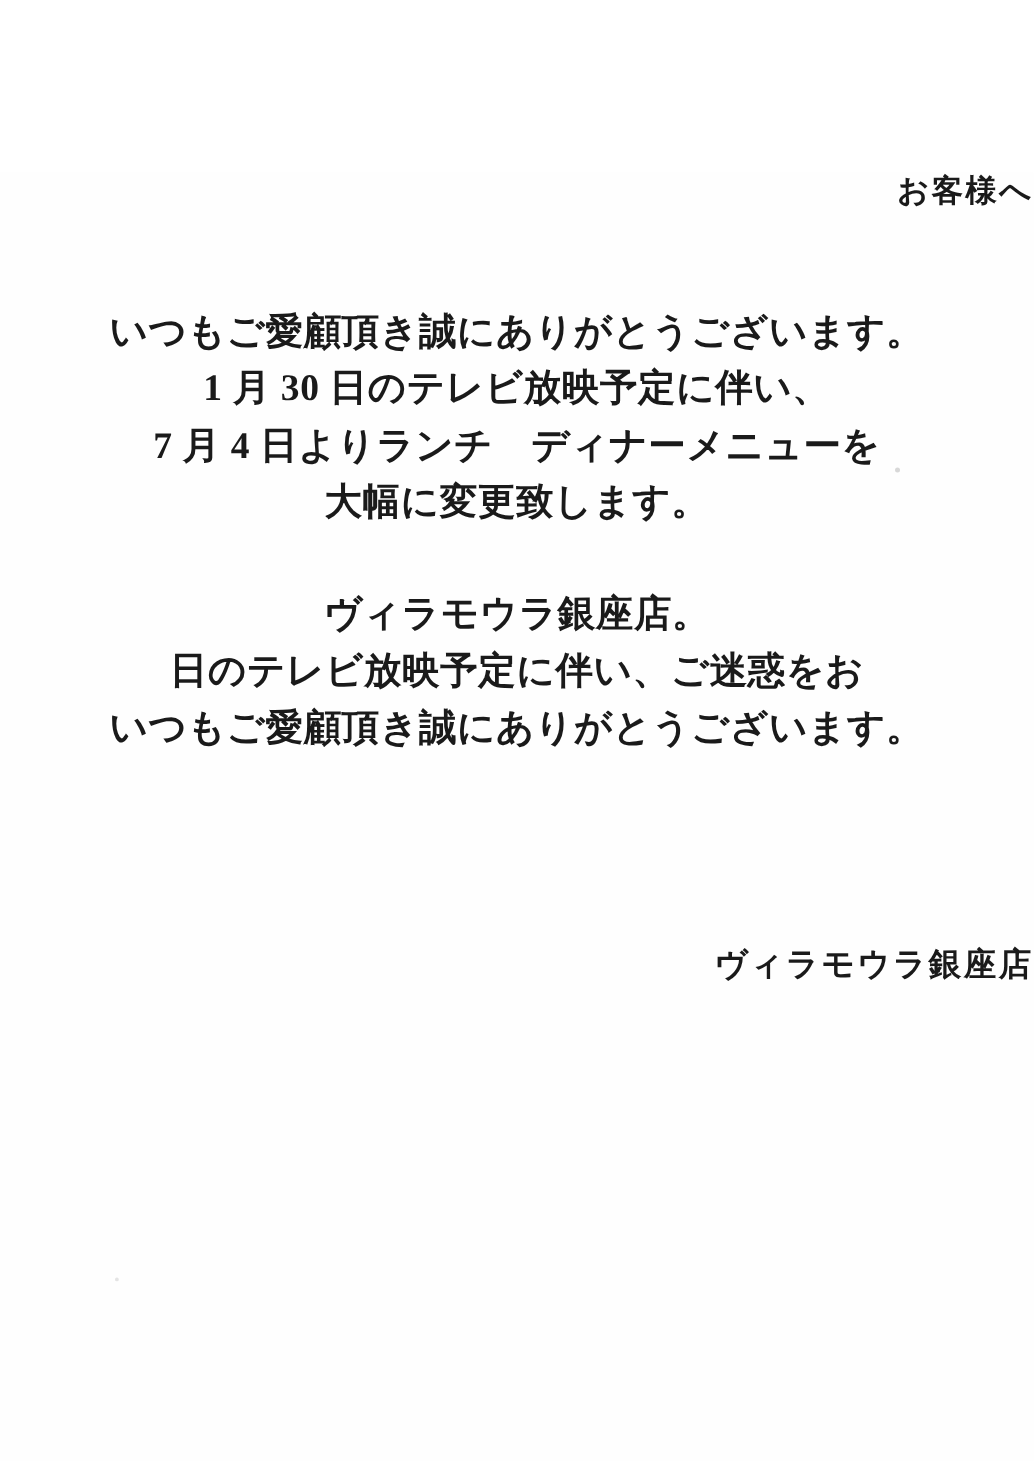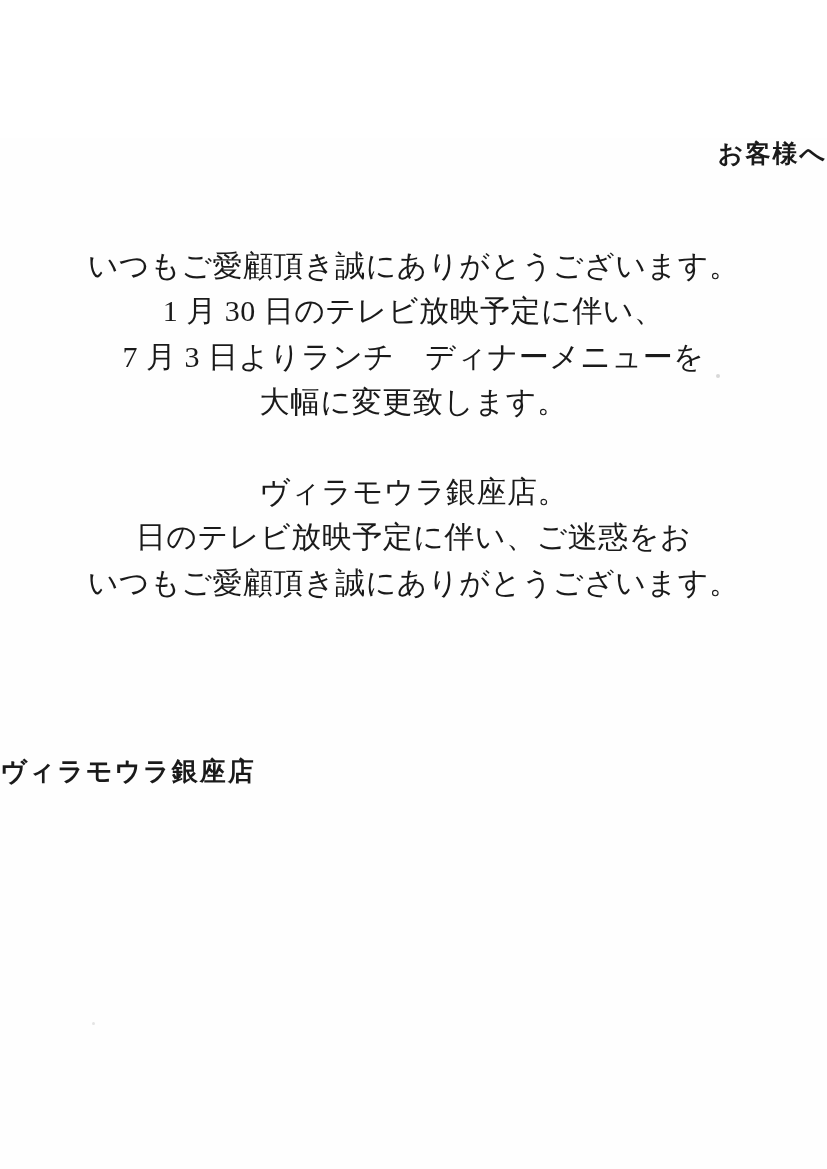--- a/index.html
+++ b/index.html
@@ -29,31 +29,31 @@
     letter-spacing: 2px;
     margin-top: 138px;
     line-height: 1.3;
   }
   .body-block {
     margin-top: 72px;
     text-align: center;
   }
   .body-line {
     font-size: 30px;
-    font-weight: normal;
+    font-weight: bold;
     line-height: 1.52;
     letter-spacing: 0.5px;
     white-space: nowrap;
   }
   .block-gap {
     height: 44px;
   }
   .signature {
     margin-top: 148px;
-    text-align: left;
+    text-align: right;
     font-size: 26px;
     font-weight: bold;
     letter-spacing: 2px;
   }
   .speck {
     position: absolute;
     background: #d8d8d8;
     border-radius: 50%;
   }
   .speck-a { left: 716px; top: 236px; width: 4px; height: 4px; }
@@ -64,21 +64,21 @@
 
 <div class="page">
 
   <div class="notice-title">お客様へ</div>
 
   <div class="body-block">
 
     <div>
       <div class="body-line">いつもご愛顧頂き誠にありがとうございます。</div>
       <div class="body-line">1 月 30 日のテレビ放映予定に伴い、</div>
-      <div class="body-line">7 月 3 日よりランチ　ディナーメニューを</div>
+      <div class="body-line">7 月 4 日よりランチ　ディナーメニューを</div>
       <div class="body-line">大幅に変更致します。</div>
     </div>
 
     <div class="block-gap"></div>
 
     <div>
       <div class="body-line">ヴィラモウラ銀座店。</div>
       <div class="body-line">日のテレビ放映予定に伴い、ご迷惑をお</div>
       <div class="body-line">いつもご愛顧頂き誠にありがとうございます。</div>
     </div>

